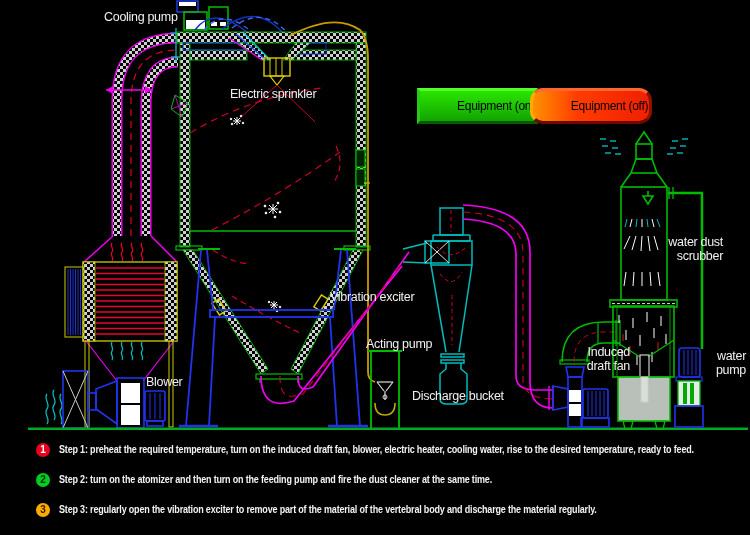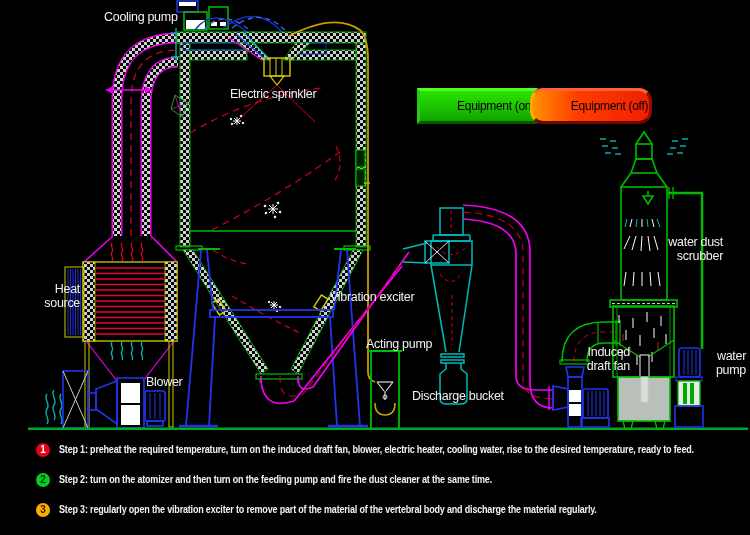--- a/index.html
+++ b/index.html
@@ -422,21 +422,20 @@
     <rect x="676" y="377" width="26" height="4" stroke="#2233ee" stroke-width="1.2"></rect>
     <rect x="678" y="381" width="22" height="25" fill="#e8ece8" stroke="#00bb00" stroke-width="1.3"></rect>
     <rect x="683" y="383" width="4" height="21" fill="#00aa00" stroke="none"></rect>
     <rect x="690" y="383" width="4" height="21" fill="#00aa00" stroke="none"></rect>
     <rect x="675" y="406" width="28" height="21" stroke="#2233ee" stroke-width="1.6"></rect>
   </g>
 </svg>
 
 <div class="lbl" style="left:104px;top:11px;">Cooling pump</div>
 <div class="lbl" style="left:230px;top:88px;">Electric sprinkler</div>
-<div class="lbl wrap" style="left:18px;top:283px;width:62px;">Heat source</div>
 <div class="lbl" style="left:146px;top:376px;">Blower</div>
 <div class="lbl" style="left:330px;top:291px;">Vibration exciter</div>
 <div class="lbl" style="left:366px;top:338px;text-align:right;">Acting pump</div>
 <div class="lbl" style="left:412px;top:390px;">Discharge bucket</div>
 <div class="lbl wrap" style="left:576px;top:346px;width:54px;">Induced draft fan</div>
 <div class="lbl wrap" style="left:665px;top:236px;width:58px;">water dust scrubber</div>
 <div class="lbl wrap" style="left:704px;top:350px;width:42px;">water pump</div>
 
 <div class="btn btn-on">Equipment (on)</div>
 <div class="btn btn-off">Equipment (off)</div>

